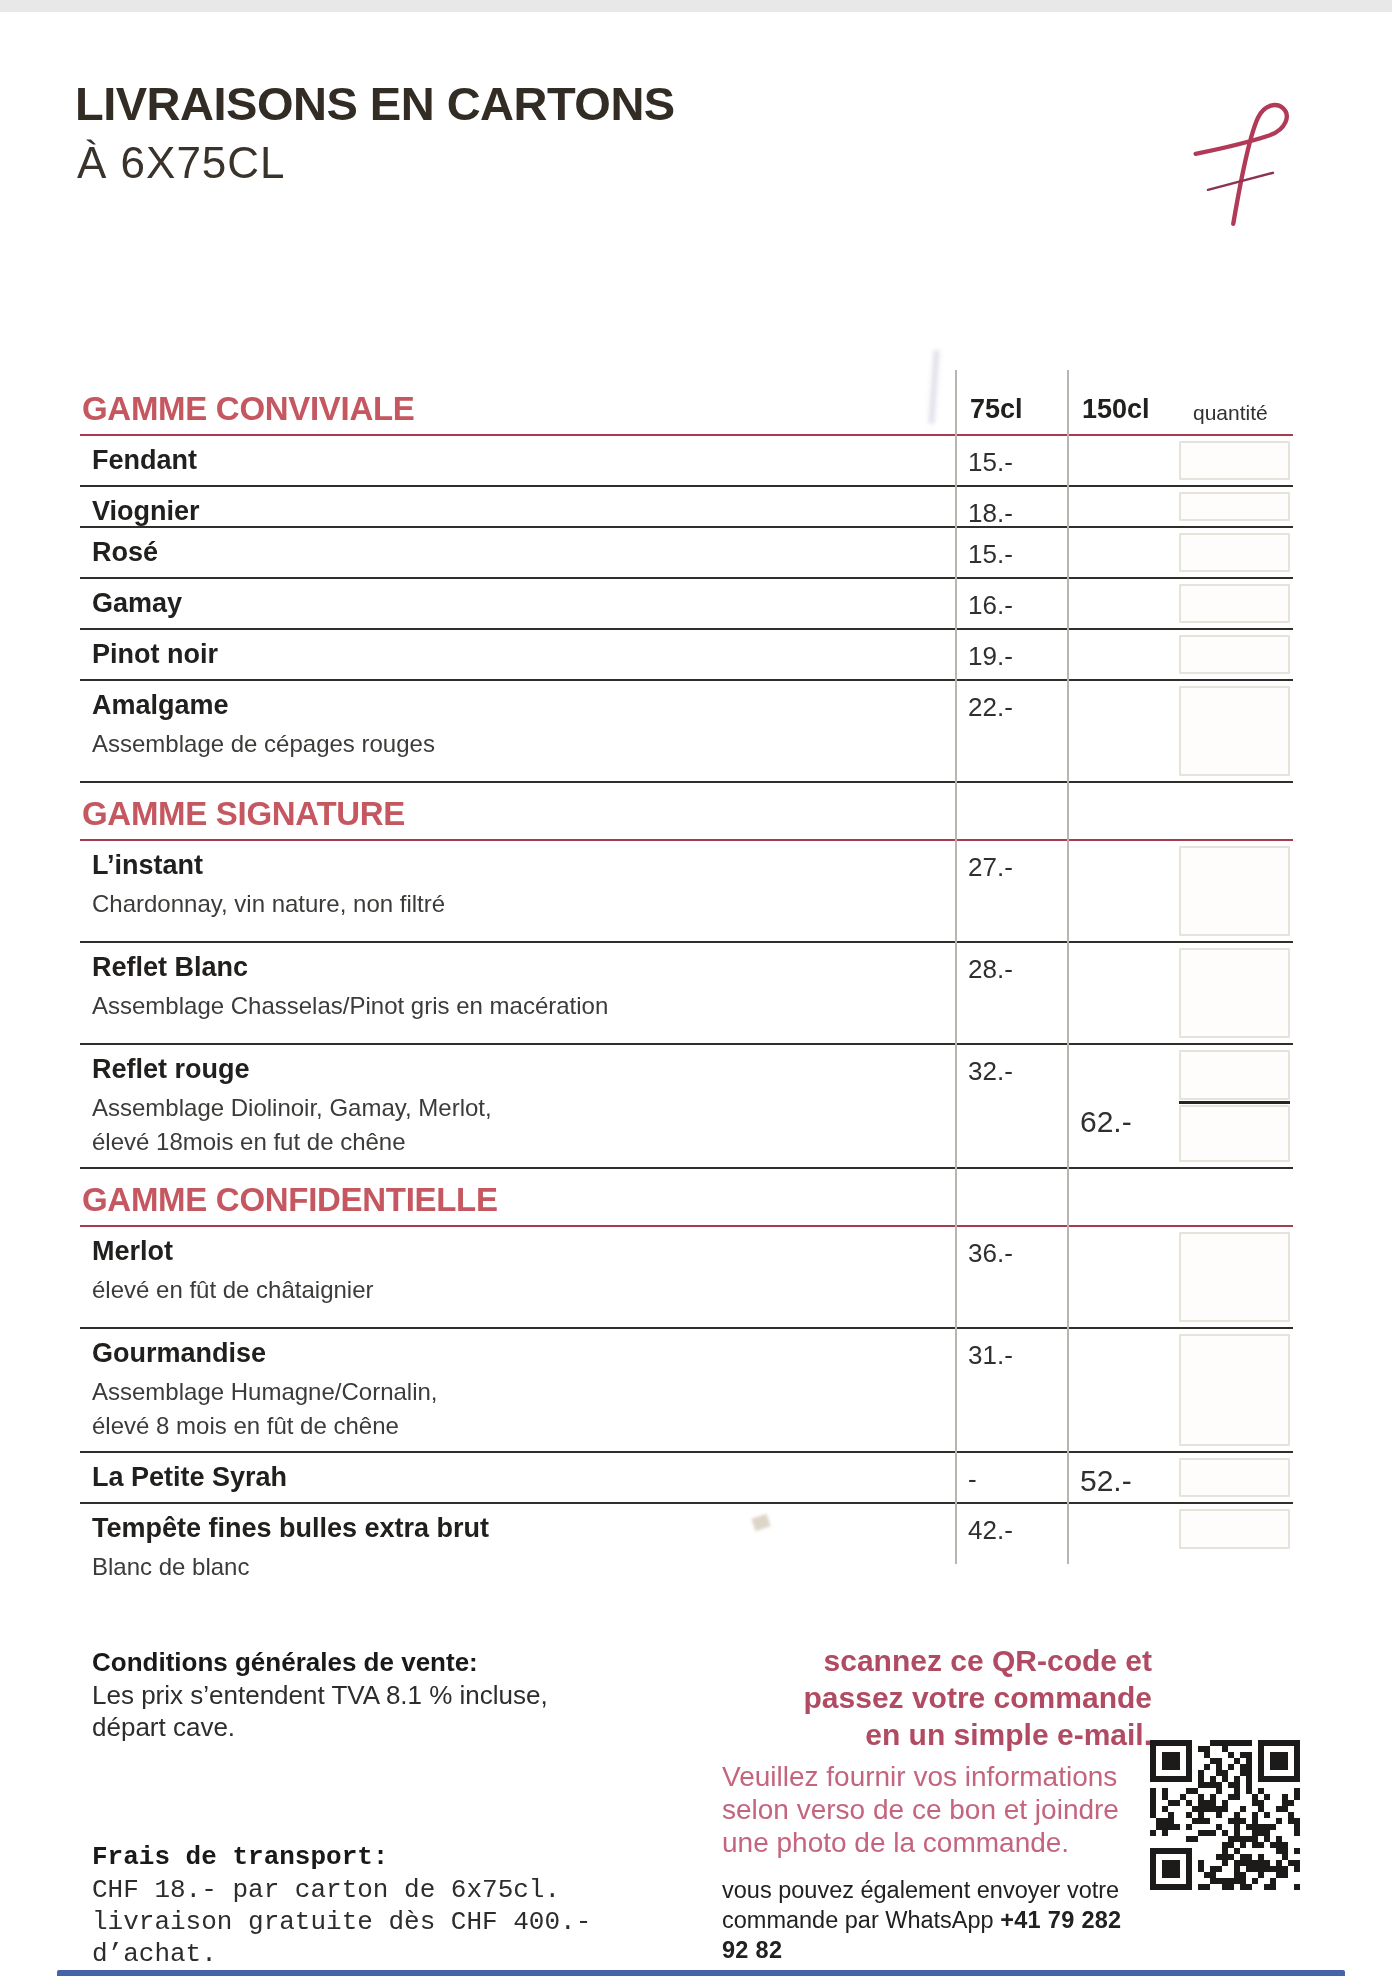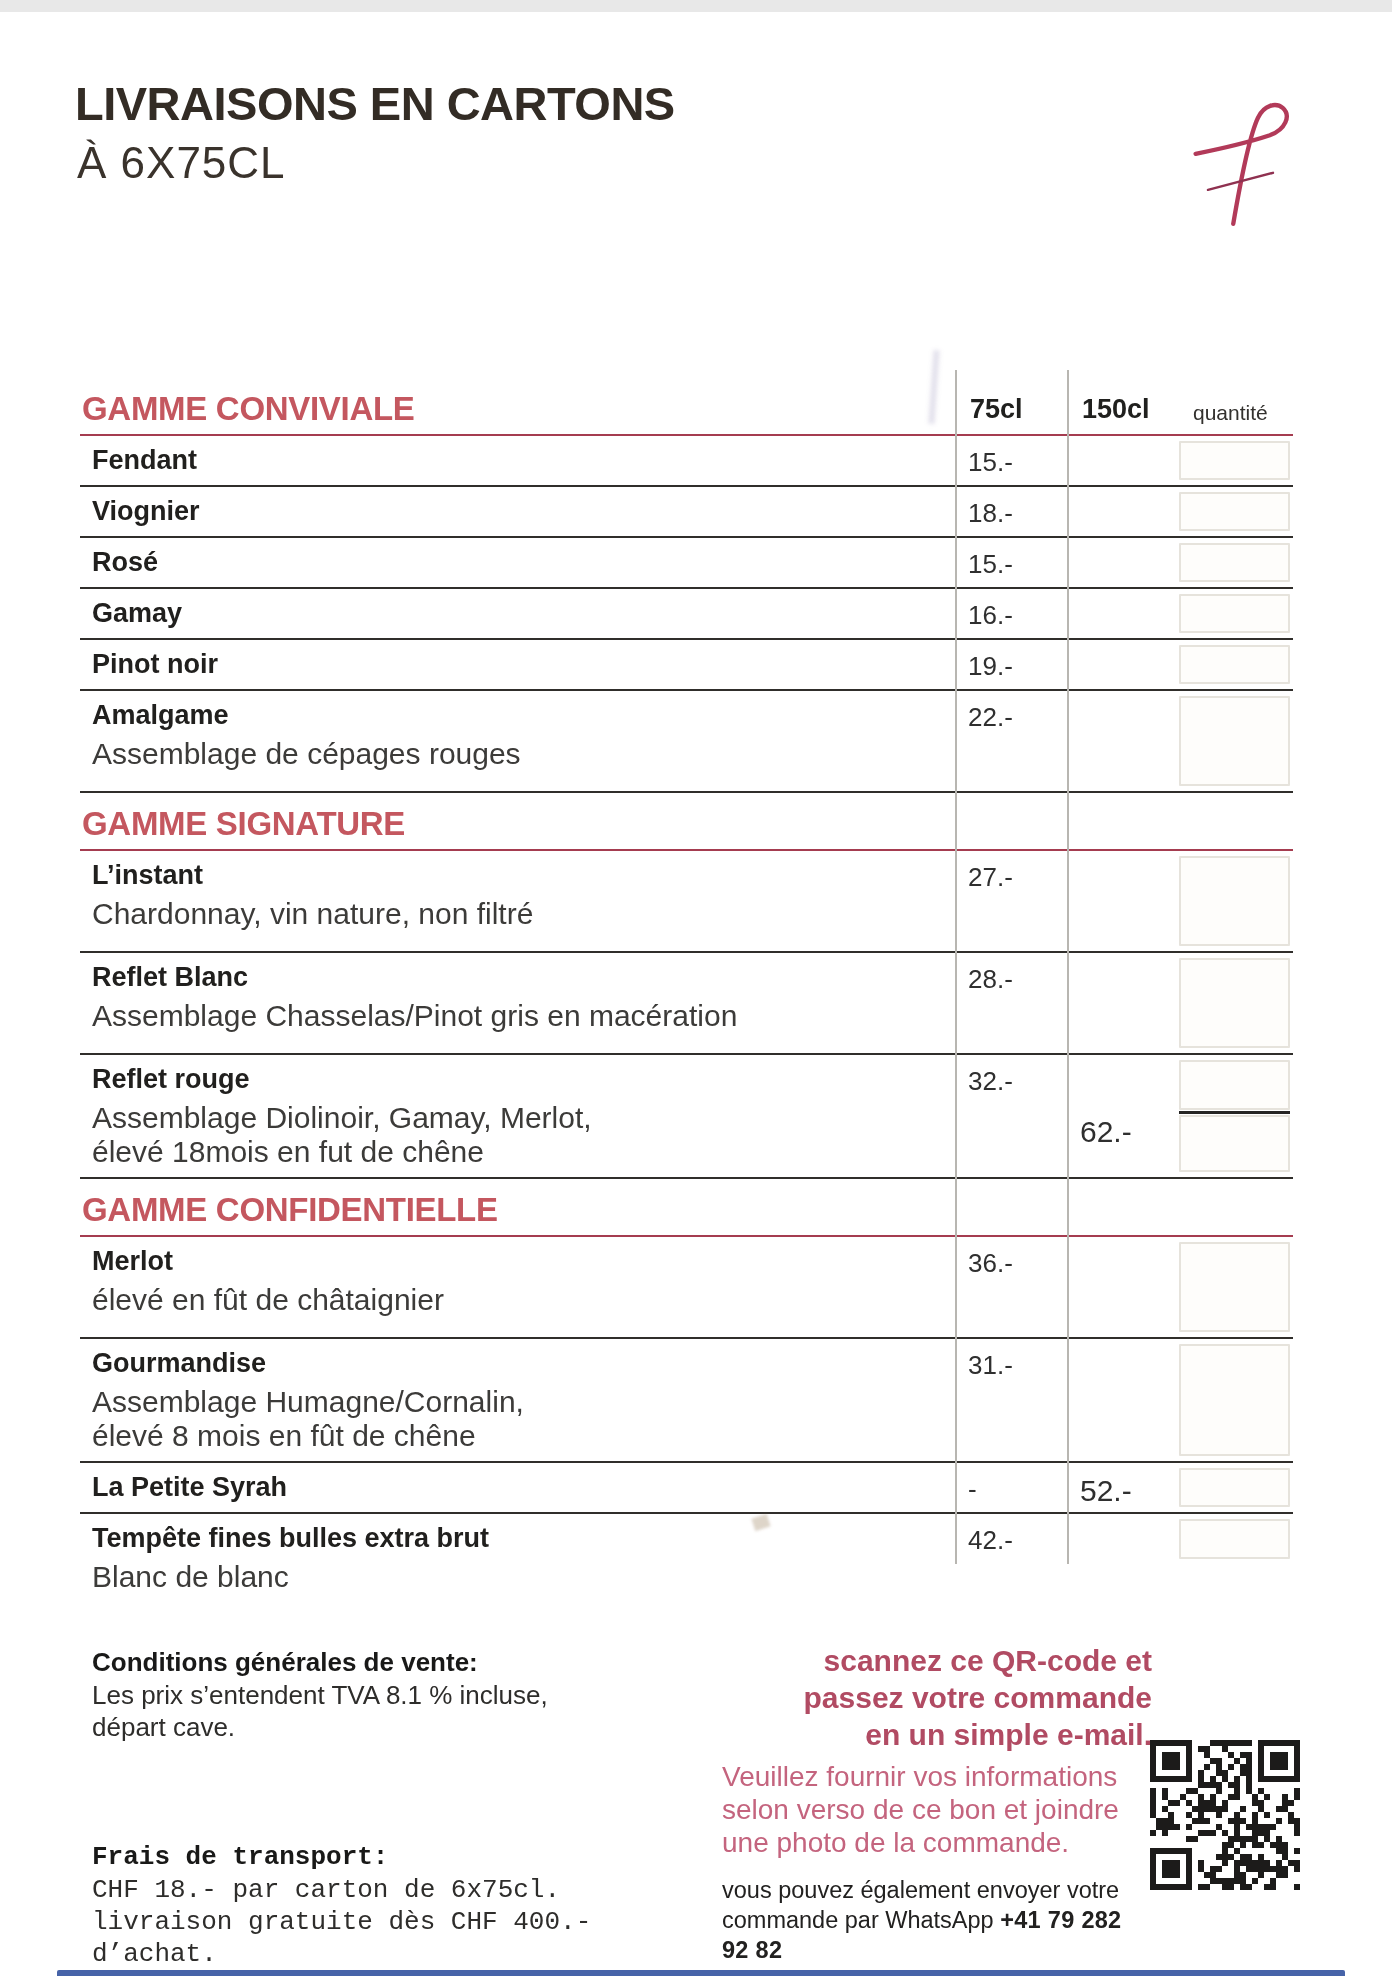--- a/index.html
+++ b/index.html
@@ -36,21 +36,21 @@
   .col-label.lqty { left:1113px; font-size:21px; font-weight:400; color:#33312e; }
   .row { display:flex; border-bottom:2px solid #302e2b; }
   .row.last { border-bottom:none; }
   .cell { flex:none; }
   .cell.name  { width:875px; padding:9px 10px 8px 12px; }
   .cell.p75   { width:112px; padding:11px 0 0 13px; font-size:26px; color:#2f2f2f; }
   .cell.p150  { width:110px; padding:11px 0 0 13px; font-size:30px; color:#2f2f2f; }
   .cell.p150.low { padding-top:60px; }
   .cell.qty   { width:116px; padding:5px 3px 5px 2px; display:flex; flex-direction:column; }
   .wine-name { font-size:27px; font-weight:700; color:#21201e; }
-  .wine-desc { font-size:30px; font-weight:400; color:#3c3b39; line-height:31px; margin-top:7px; }
+  .wine-desc { font-size:24px; font-weight:400; color:#3c3b39; line-height:31px; margin-top:7px; }
   .wine-desc + .wine-desc { margin-top:3px; }
   .qty-box { flex:1; border:2px solid #e6e3dc; background:#fefdfb; border-radius:1px; }
   .qty-box.h-split-top { flex:0 0 50px; }
   .qty-split-line { flex:none; height:3px; background:#262524; margin:1px 0; }
   .qty-box.short { flex:0 0 40px; }
   
   .conditions { position:absolute; left:92px; top:1633px; width:520px; }
   .transport  { position:absolute; left:92px; top:1828px; width:520px;font-family:Liberation Mono, monospace; }
   .block-heading { font-size:26px; font-weight:700; color:#191918; line-height:34px; }
   .block-line { font-size:26px; font-weight:400; color:#2e2d2b; line-height:32px; }
@@ -94,21 +94,21 @@
       <div class="row" style="height: 51px;">
         <div class="cell name">
           <div class="wine-name">Fendant</div>
         </div>
         <div class="cell p75">15.-</div>
         <div class="cell p150"></div>
         <div class="cell qty">
           <div class="qty-box"></div>
         </div>
       </div>
-      <div class="row" style="height: 51px; justify-content: space-between;">
+      <div class="row" style="height: 41px; justify-content: space-between;">
         <div class="cell name">
           <div class="wine-name">Viognier</div>
         </div>
         <div class="cell p75">18.-</div>
         <div class="cell p150"></div>
         <div class="cell qty">
           <div class="qty-box"></div>
         </div>
       </div>
       <div class="row" style="height: 51px;">

